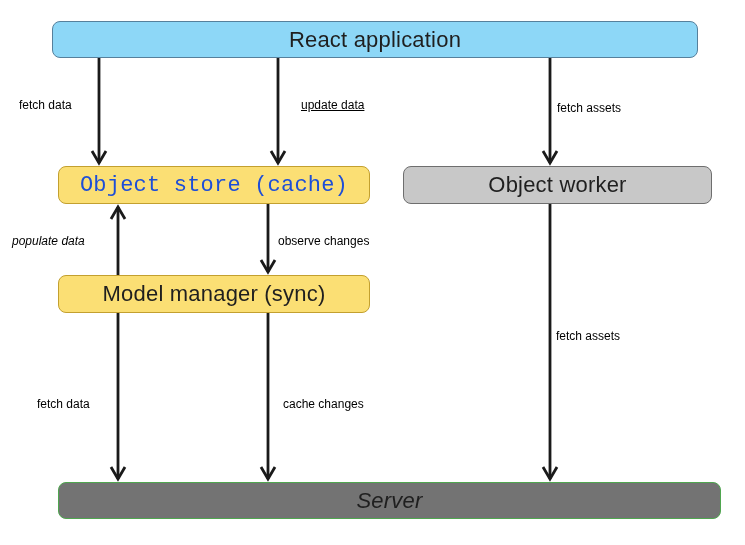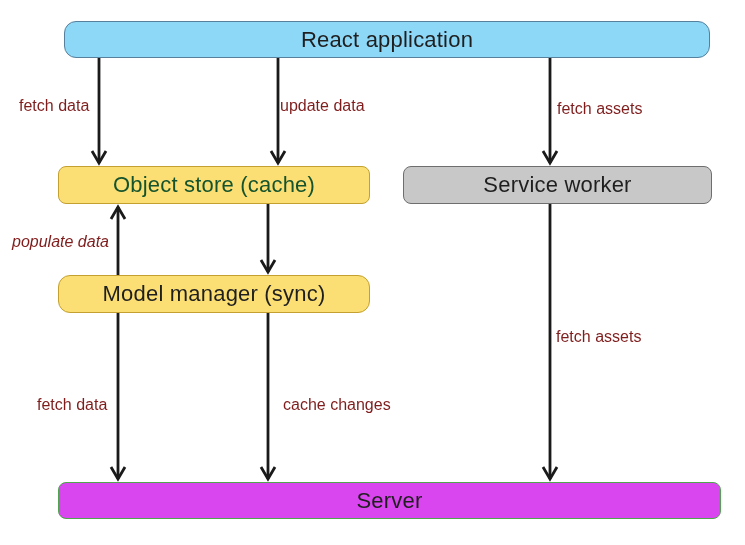--- a/index.html
+++ b/index.html
@@ -28,34 +28,34 @@
     box-sizing: border-box;
     border: 1.5px solid #888;
     border-radius: 8px;
     display: flex;
     align-items: center;
     justify-content: center;
     font-size: 22px;
     letter-spacing: 0.2px;
     color: #1f1f1f;
   }
-  .node-react-app      { left: 64px;  top: 21px;  width: 646px; height: 37px; border-radius: 12px; }
+  .node-react-app      { left: 52px;  top: 21px;  width: 646px; height: 37px; }
   .node-object-store   { left: 58px;  top: 166px; width: 312px; height: 38px; }
   .node-service-worker { left: 403px; top: 166px; width: 309px; height: 38px; }
   .node-model-manager  { left: 58px;  top: 275px; width: 312px; height: 38px; }
   .node-server         { left: 58px;  top: 482px; width: 663px; height: 37px; }
   .edge-label {
     position: absolute;
-    font-size: 16px;
+    font-size: 12px;
     line-height: 17px;
-    color: #7f1d1d;
+    color: #000000;
     white-space: nowrap;
   }
   .lbl-fetch-data-top    { left: 19px;  top: 97px;  }
-  .lbl-update-data       { left: 280px; top: 97px;  }
+  .lbl-update-data       { left: 301px; top: 97px; text-decoration: underline;  }
   .lbl-fetch-assets-top  { left: 557px; top: 100px; }
   .lbl-populate-data     { left: 12px;  top: 233px; font-style: italic; }
   .lbl-observe-changes   { left: 278px; top: 233px; }
   .lbl-fetch-data-bottom { left: 37px;  top: 396px; }
   .lbl-send-changes      { left: 283px; top: 396px; }
   .lbl-fetch-assets-bot  { left: 556px; top: 328px; }
 </style>
 </head>
 <body>
 
@@ -74,37 +74,38 @@
     <line class="edge-line" x1="268" y1="204" x2="268" y2="272" stroke="#1a1a1a" stroke-width="2.8" marker-end="url(#arrowV)"></line>
     <line class="edge-line" x1="118" y1="313" x2="118" y2="479" stroke="#1a1a1a" stroke-width="2.8" marker-end="url(#arrowV)"></line>
     <line class="edge-line" x1="268" y1="313" x2="268" y2="479" stroke="#1a1a1a" stroke-width="2.8" marker-end="url(#arrowV)"></line>
     <line class="edge-line" x1="550" y1="204" x2="550" y2="479" stroke="#1a1a1a" stroke-width="2.8" marker-end="url(#arrowV)"></line>
   </svg>
 
   <div class="node node-react-app" style="background: rgb(141, 215, 247); border-color: rgb(86, 128, 156); color: rgb(31, 31, 31);">
     <span>React application</span>
   </div>
 
-  <div class="node node-object-store" style="background: rgb(251, 223, 116); border-color: rgb(195, 160, 47); color: #14532d;">
+  <div class="node node-object-store" style="background: rgb(251, 223, 116); border-color: rgb(195, 160, 47); color: #1d4ed8; font-family: Liberation Mono, monospace;">
     <span>Object store (cache)</span>
   </div>
 
   <div class="node node-service-worker" style="background: rgb(200, 200, 200); border-color: rgb(110, 110, 110); color: rgb(31, 31, 31);">
-    <span>Service worker</span>
+    <span>Object worker</span>
   </div>
 
-  <div class="node node-model-manager" style="background: rgb(251, 223, 116); border-color: rgb(195, 160, 47); color: rgb(31, 31, 31); border-radius: 12px;">
+  <div class="node node-model-manager" style="background: rgb(251, 223, 116); border-color: rgb(195, 160, 47); color: rgb(31, 31, 31);">
     <span>Model manager (sync)</span>
   </div>
 
-  <div class="node node-server" style="background: #d946ef; border-color: rgb(79, 166, 79); color: rgb(31, 31, 31);">
+  <div class="node node-server" style="background: #737373; border-color: rgb(79, 166, 79); color: rgb(31, 31, 31); font-style: italic;">
     <span>Server</span>
   </div>
 
   <span class="edge-label lbl-fetch-data-top">fetch data</span>
   <span class="edge-label lbl-update-data">update data</span>
   <span class="edge-label lbl-fetch-assets-top">fetch assets</span>
   <span class="edge-label lbl-populate-data">populate data</span>
+  <span class="edge-label lbl-observe-changes">observe changes</span>
   <span class="edge-label lbl-fetch-data-bottom">fetch data</span>
   <span class="edge-label lbl-send-changes">cache changes</span>
   <span class="edge-label lbl-fetch-assets-bot">fetch assets</span>
 
 </div>
 
 </body></html>

